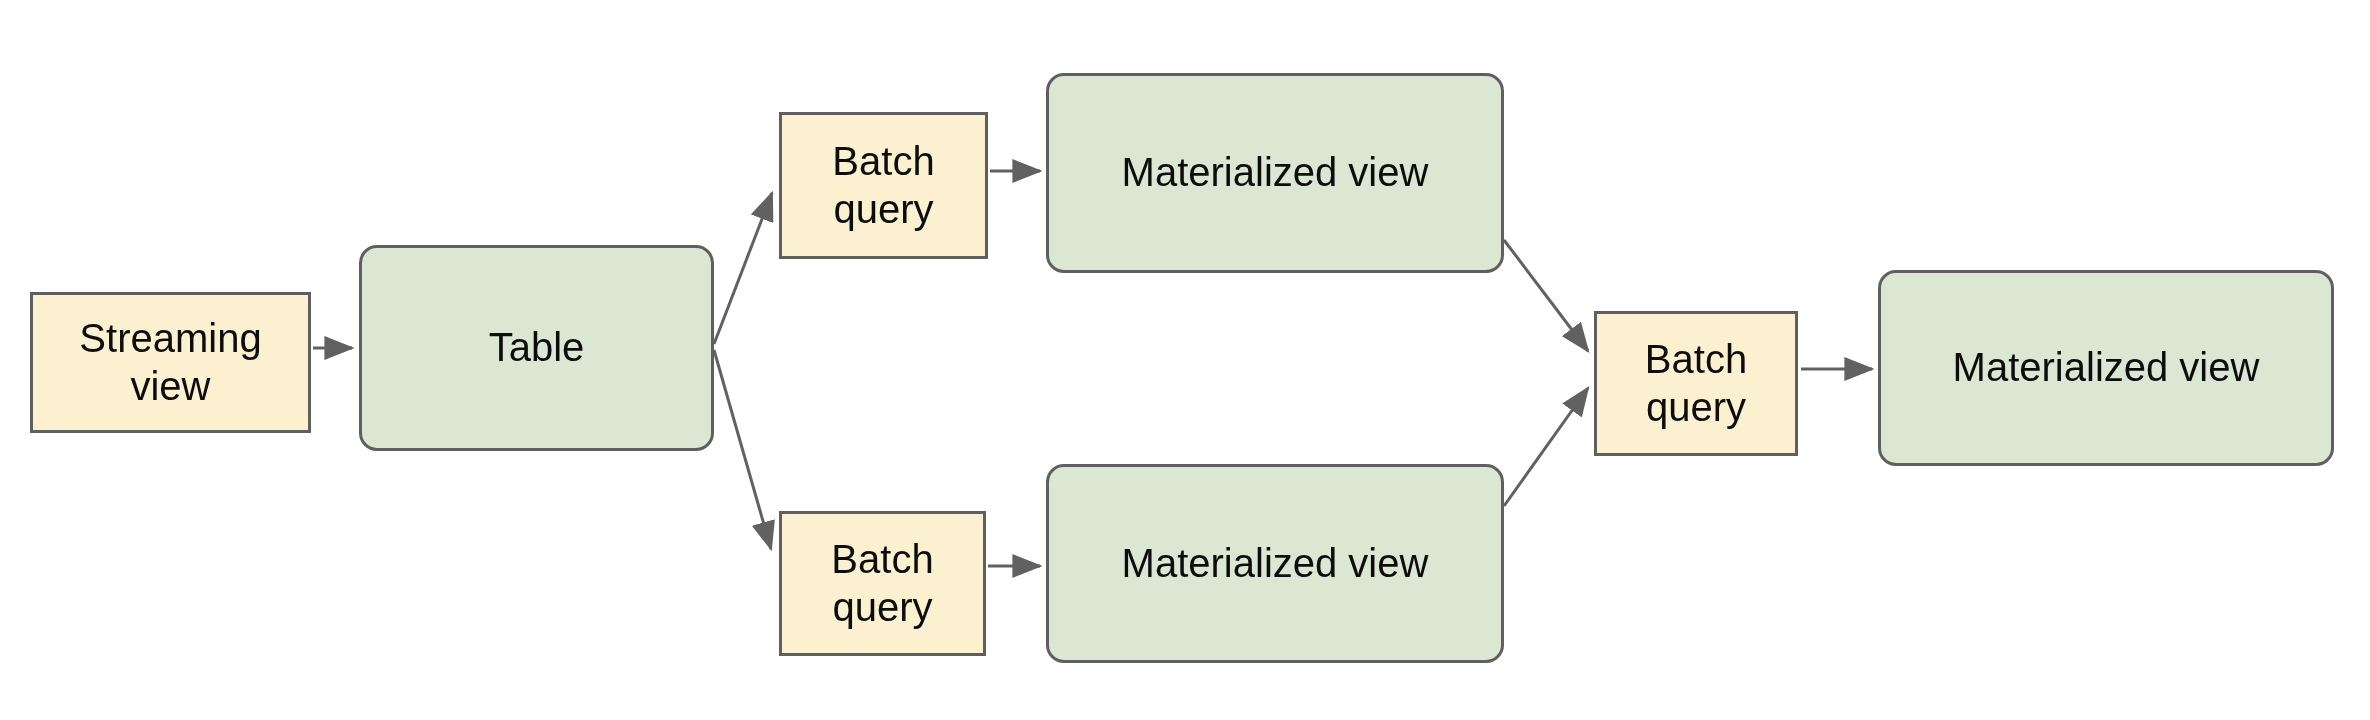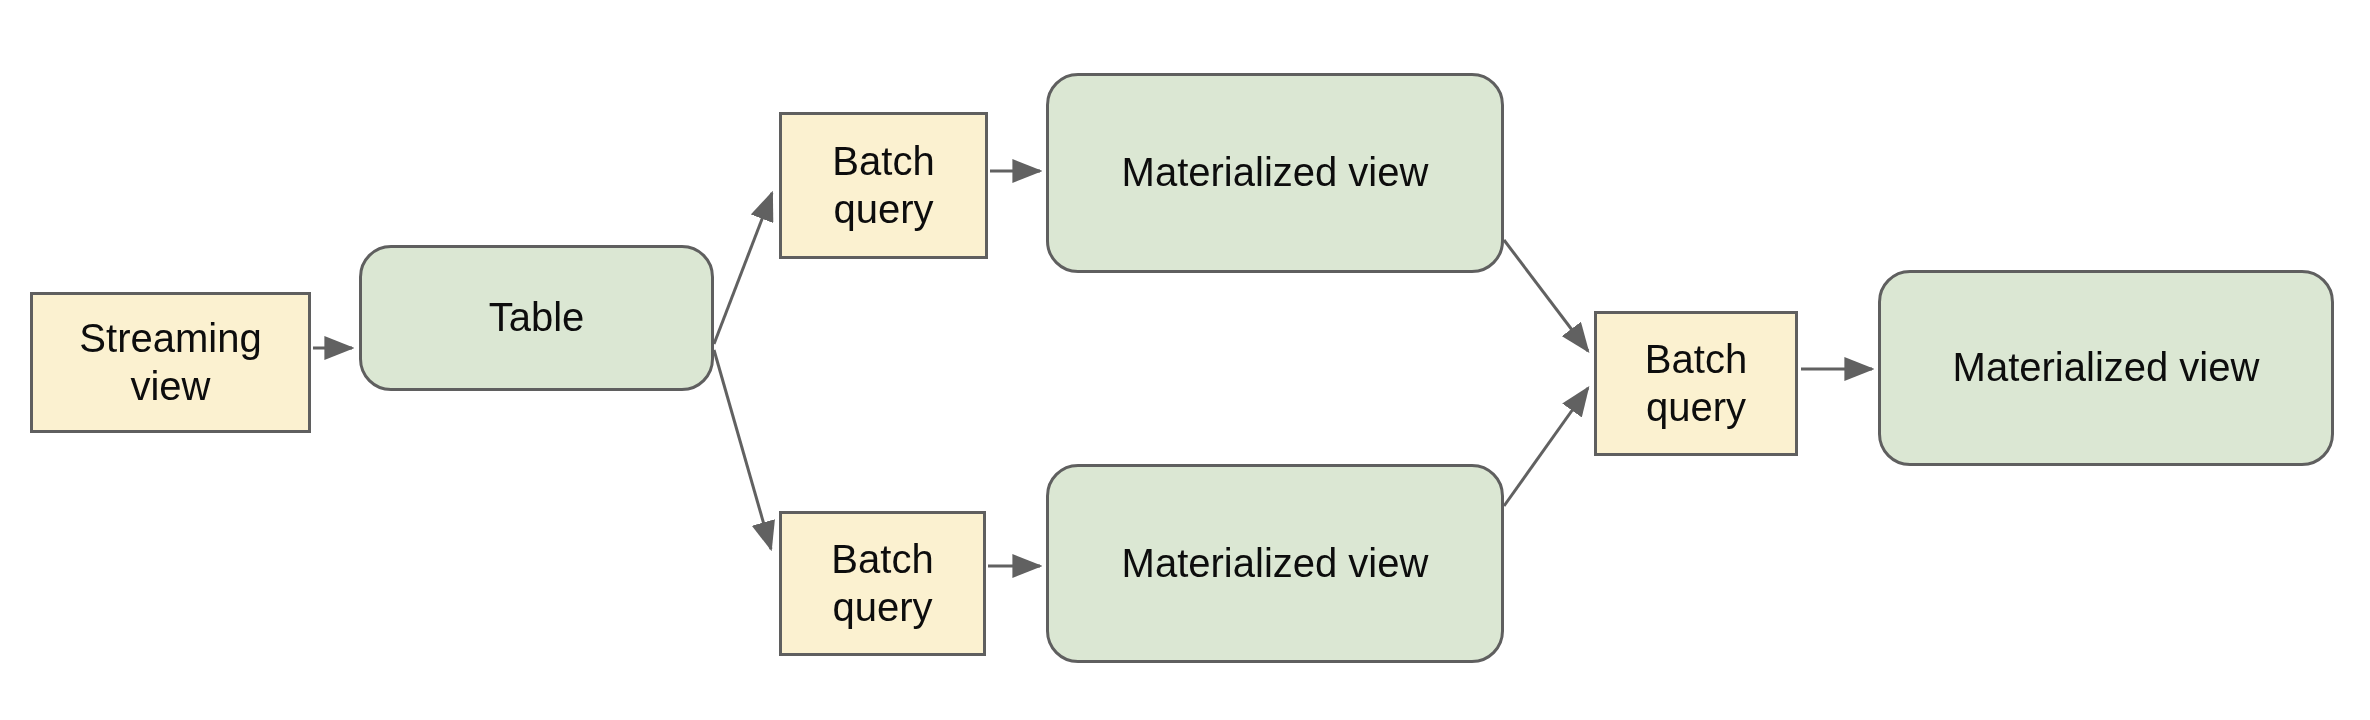--- a/index.html
+++ b/index.html
@@ -38,21 +38,21 @@
   }
   .node.rect {
     background: var(--process-fill, #fbf1d0);
     border: 3px solid var(--node-border, #5f5f5f);
     border-radius: 0;
     margin-top: 15px;
   }
   .node.rounded {
     background: var(--entity-fill, #dbe7d3);
     border: 3px solid var(--node-border, #5f5f5f);
-    border-radius: 32px;
+    border-radius: 18px;
   }
   .node .label {
     display: block;
     width: 100%;
   }
 </style>
 </head>
 <body>
 
 <div id="canvas">
@@ -70,21 +70,21 @@
         <line x1="988" y1="566" x2="1040" y2="566" stroke="#616161" stroke-width="3" marker-end="url(#arrowhead)"></line>
         <line x1="1504" y1="240" x2="1588" y2="351" stroke="#616161" stroke-width="3" marker-end="url(#arrowhead)"></line>
         <line x1="1504" y1="506" x2="1588" y2="388" stroke="#616161" stroke-width="3" marker-end="url(#arrowhead)"></line>
         <line x1="1801" y1="369" x2="1872" y2="369" stroke="#616161" stroke-width="3" marker-end="url(#arrowhead)"></line>
       </g>
   </svg>
 
 <div class="node rect" style="left: 30px; top: 277px; width: 281px; height: 141px;">
       <span class="label">Streaming view</span>
     </div>
-    <div class="node rounded" style="left: 359px; top: 245px; width: 355px; height: 146px;">
+    <div class="node rounded" style="left: 359px; top: 245px; width: 355px; height: 206px;">
       <span class="label">Table</span>
     </div>
     <div class="node rect" style="left: 779px; top: 97px; width: 209px; height: 147px;">
       <span class="label">Batch query</span>
     </div>
     <div class="node rounded" style="left: 1046px; top: 73px; width: 458px; height: 200px;">
       <span class="label">Materialized view</span>
     </div>
     <div class="node rect" style="left: 779px; top: 496px; width: 207px; height: 145px;">
       <span class="label">Batch query</span>

